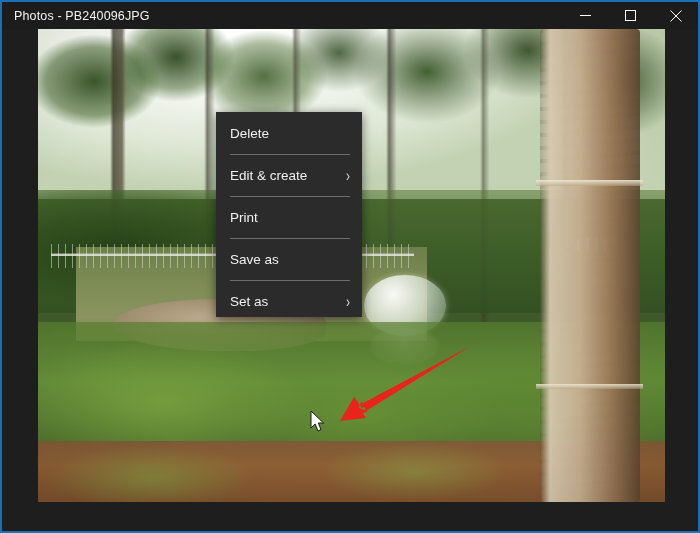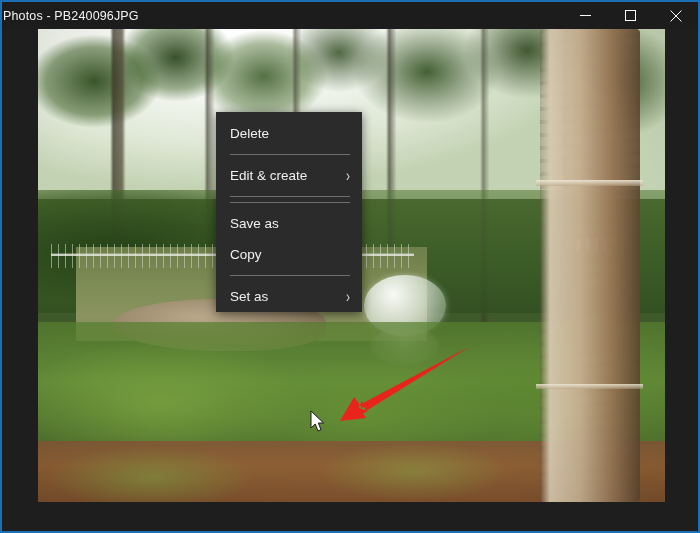--- a/index.html
+++ b/index.html
@@ -35,21 +35,21 @@
     width: 696px;
     height: 27px;
     background: #1c1c1c;
     display: flex;
     align-items: center;
     justify-content: space-between;
   }
   .title-text {
     color: #f2f2f2;
     font-size: 12.5px;
-    padding-left: 1px;
+    padding-left: 12px;
     letter-spacing: 0.15px;
     white-space: nowrap;
     user-select: none;
   }
   .window-controls {
     display: flex;
     height: 27px;
   }
   .win-btn {
     width: 45px;
@@ -290,26 +290,26 @@
     <div class="context-menu" id="context-menu" style="background: rgb(43, 43, 43);">
         <div class="menu-item">
           <span class="label">Delete</span>
         </div>
         <div class="menu-sep"></div>
         <div class="menu-item">
           <span class="label">Edit &amp; create</span>
           <span class="chev">›</span>
         </div>
         <div class="menu-sep"></div>
+        <div class="menu-item">
+          <span class="label">Print</span>
+        </div>
         <div class="menu-sep"></div>
         <div class="menu-item">
           <span class="label">Save as</span>
-        </div>
-        <div class="menu-item">
-          <span class="label">Copy</span>
         </div>
         <div class="menu-sep"></div>
         <div class="menu-item">
           <span class="label">Set as</span>
           <span class="chev">›</span>
         </div>
       </div>
 
     <svg class="annot-arrow" viewBox="0 0 150 90">
       <path d="M 137 6 L 24 66 L 36 70 L 20 78 L 30 60 L 34 70 Z" fill="#e8241c"></path>

